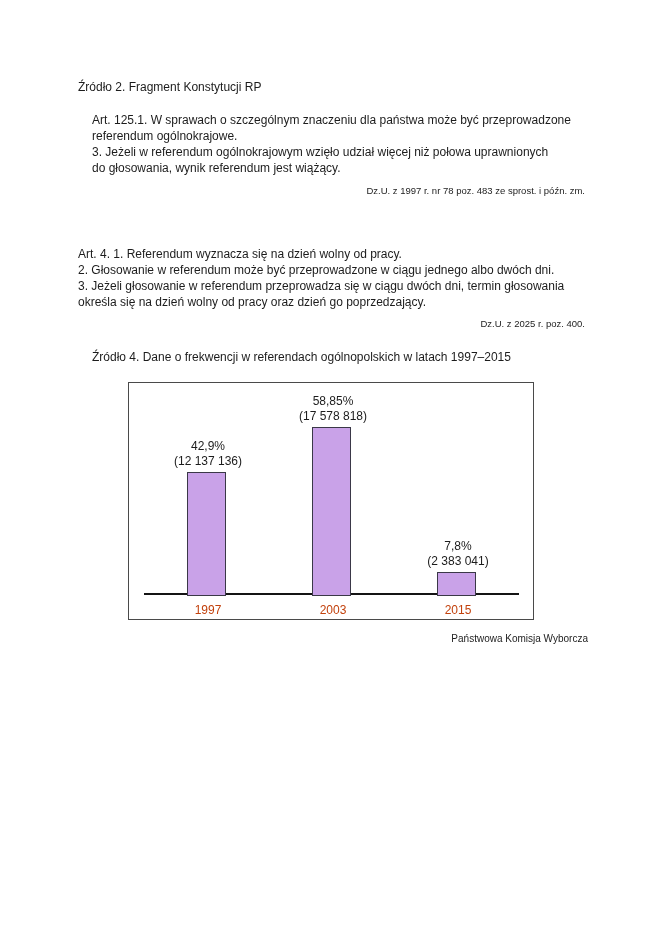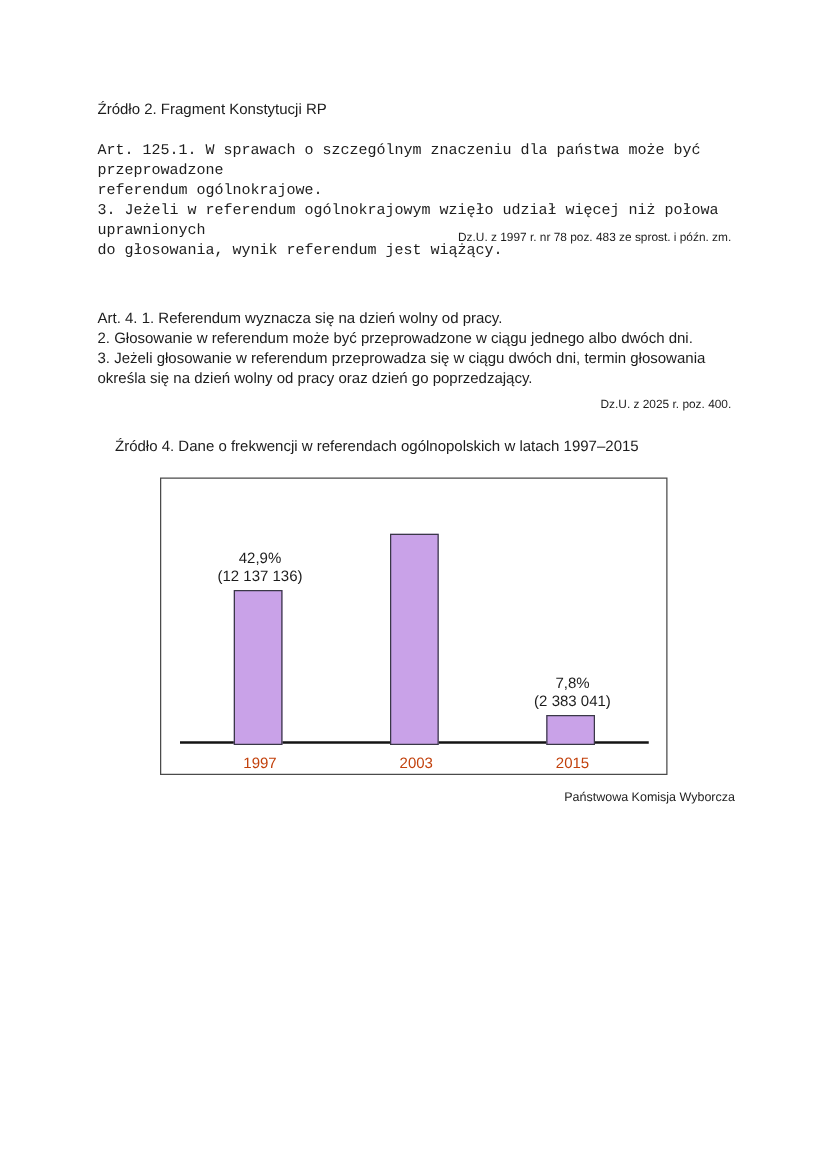--- a/index.html
+++ b/index.html
@@ -37,21 +37,21 @@
   .footer-page{position:absolute;left:0;width:100%;text-align:center;font-size:11.5px;line-height:15px;}
   .footer-code{position:absolute;font-size:9.5px;line-height:12px;font-weight:bold;letter-spacing:0.2px;}
 </style>
 </head>
 <body>
 
 <div class="page">
 
   <div class="txt" style="left:78px;top:79px;">Źródło 2. Fragment Konstytucji RP</div>
 
-  <div class="txt body-block" style="left:78px;top:112px;font-family:Liberation Mono, monospace;">Art. 125.1. W sprawach o szczególnym znaczeniu dla państwa może być przeprowadzone
+  <div class="txt body-block" style="left:92px;top:112px;">Art. 125.1. W sprawach o szczególnym znaczeniu dla państwa może być przeprowadzone
 referendum ogólnokrajowe.
 3. Jeżeli w referendum ogólnokrajowym wzięło udział więcej niż połowa uprawnionych
 do głosowania, wynik referendum jest wiążący.</div>
 
   <div class="cite" style="right:79px;top:185px;">Dz.U. z 1997 r. nr 78 poz. 483 ze sprost. i późn. zm.</div>
 
 
   <div class="txt body-block" style="left:78px;top:246px;">Art. 4. 1. Referendum wyznacza się na dzień wolny od pracy.
 2. Głosowanie w referendum może być przeprowadzone w ciągu jednego albo dwóch dni.
 3. Jeżeli głosowanie w referendum przeprowadza się w ciągu dwóch dni, termin głosowania
@@ -64,20 +64,22 @@
   <div class="chart-box">
     <div class="chart-plot">
       <div class="axis-line"></div>
     <div class="bar-group" style="left: 24px;">
           <div class="bar-label" style="bottom: 150px;">42,9%
 (12 137 136)</div>
           <div class="bar" style="height: 122px; background: rgb(201, 162, 232); border-color: rgb(58, 56, 71);"></div>
           <div class="year-label">1997</div>
         </div>
         <div class="bar-group" style="left: 149px;">
+          <div class="bar-label" style="bottom: 195px;">58,85%
+(17 578 818)</div>
           <div class="bar" style="height: 167px; background: rgb(201, 162, 232); border-color: rgb(58, 56, 71);"></div>
           <div class="year-label">2003</div>
         </div>
         <div class="bar-group" style="left: 274px;">
           <div class="bar-label" style="bottom: 50px;">7,8%
 (2 383 041)</div>
           <div class="bar" style="height: 22px; background: rgb(201, 162, 232); border-color: rgb(58, 56, 71);"></div>
           <div class="year-label">2015</div>
         </div>
       </div>

